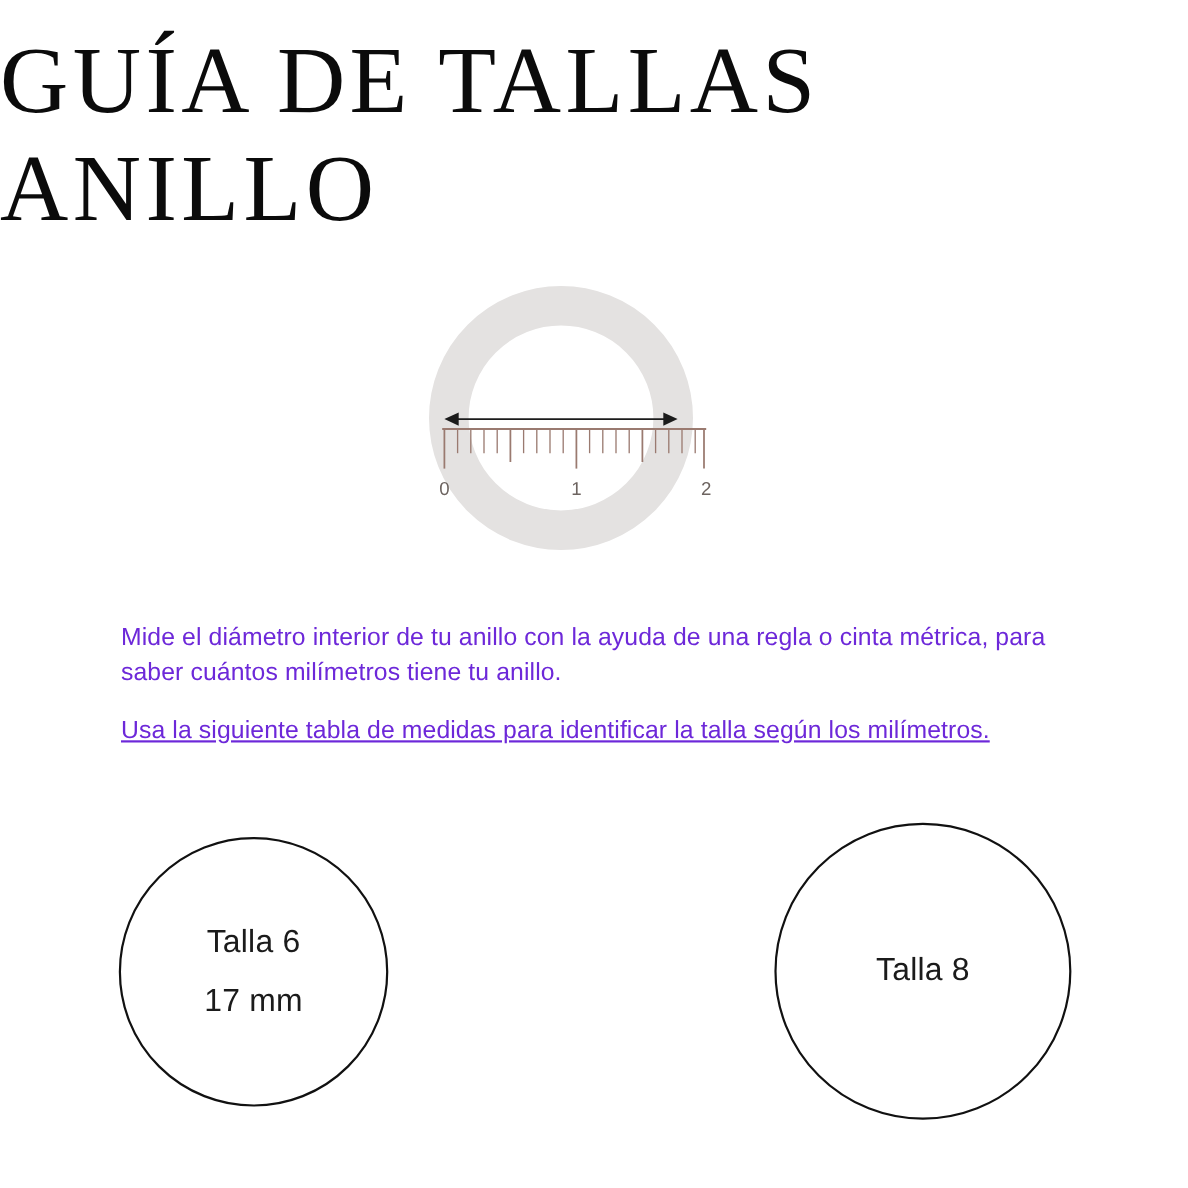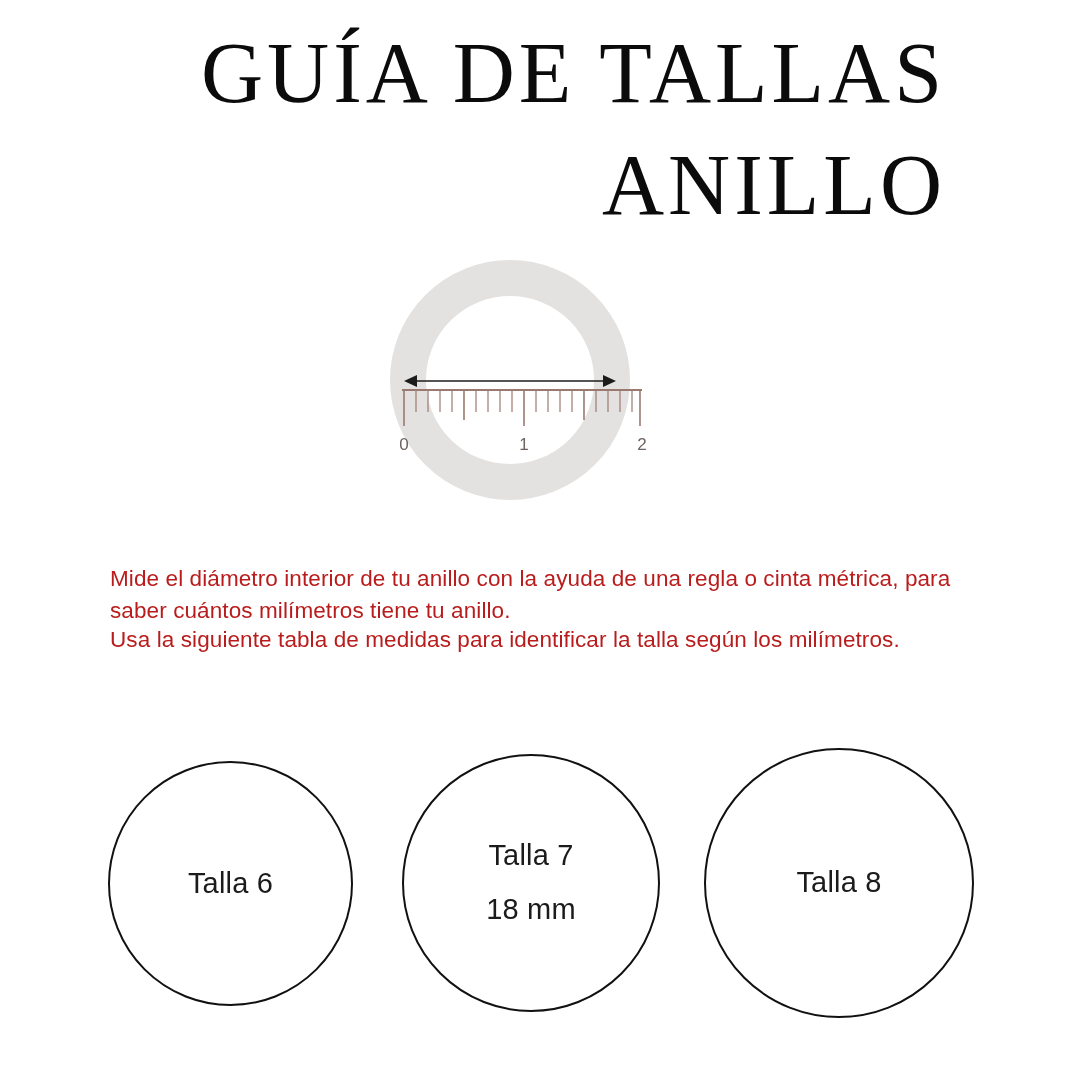--- a/index.html
+++ b/index.html
@@ -15,35 +15,35 @@
     overflow: hidden;
     position: relative;
   }
 
   
   .title-block {
     position: absolute;
     top: 30px;
     left: 0;
     width: 946px;
-    text-align: right;
+    text-align: left;
   }
   .title-line {
     font-family: "Liberation Serif", serif;
     font-weight: 400;
     letter-spacing: 4px;
     color: #0b0b0b;
     line-height: 1.0;
   }
   .title-line-1 {
     font-size: 86px;
   }
   .title-line-2 {
     font-size: 86px;
-    margin-top: 26px;
+    margin-top: 12px;
   }
 
   
   .diagram {
     position: absolute;
     top: 250px;
     left: 0;
     width: 1080px;
     height: 270px;
   }
@@ -54,25 +54,25 @@
     top: 0;
   }
 
   
   .body-text {
     position: absolute;
     left: 110px;
     width: 870px;
     font-size: 22.5px;
     line-height: 1.45;
-    color: #b91c1c;
+    color: #6d28d9;
     letter-spacing: 0.1px;
   }
   .para-1 { top: 540px; }
-  .para-2 { top: 601px; }
+  .para-2 { top: 625px; text-decoration: underline; }
 
   
   .sizes {
     position: absolute;
     top: 748px;
     left: 0;
     width: 1080px;
     height: 310px;
   }
   .size-circle {
@@ -167,21 +167,18 @@
     <text x="272" y="200" font-family="Liberation Sans, sans-serif" font-size="17" fill="#6d6460" text-anchor="middle">2</text>
   </svg>
 </div>
 
 <p class="body-text para-1">Mide el diámetro interior de tu anillo con la ayuda de una regla o cinta métrica, para saber cuántos milímetros tiene tu anillo.</p>
 <p class="body-text para-2">Usa la siguiente tabla de medidas para identificar la talla según los milímetros.</p>
 
 <div class="sizes">
   <div class="size-circle circle-1">
     <div class="label">Talla 6</div>
-  </div>
-  <div class="size-circle circle-2">
-    <div class="label">Talla 7</div>
-    <div class="measure">18 mm</div>
+    <div class="measure">17 mm</div>
   </div>
   <div class="size-circle circle-3">
     <div class="label">Talla 8</div>
   </div>
 </div>
 
 </body></html>

